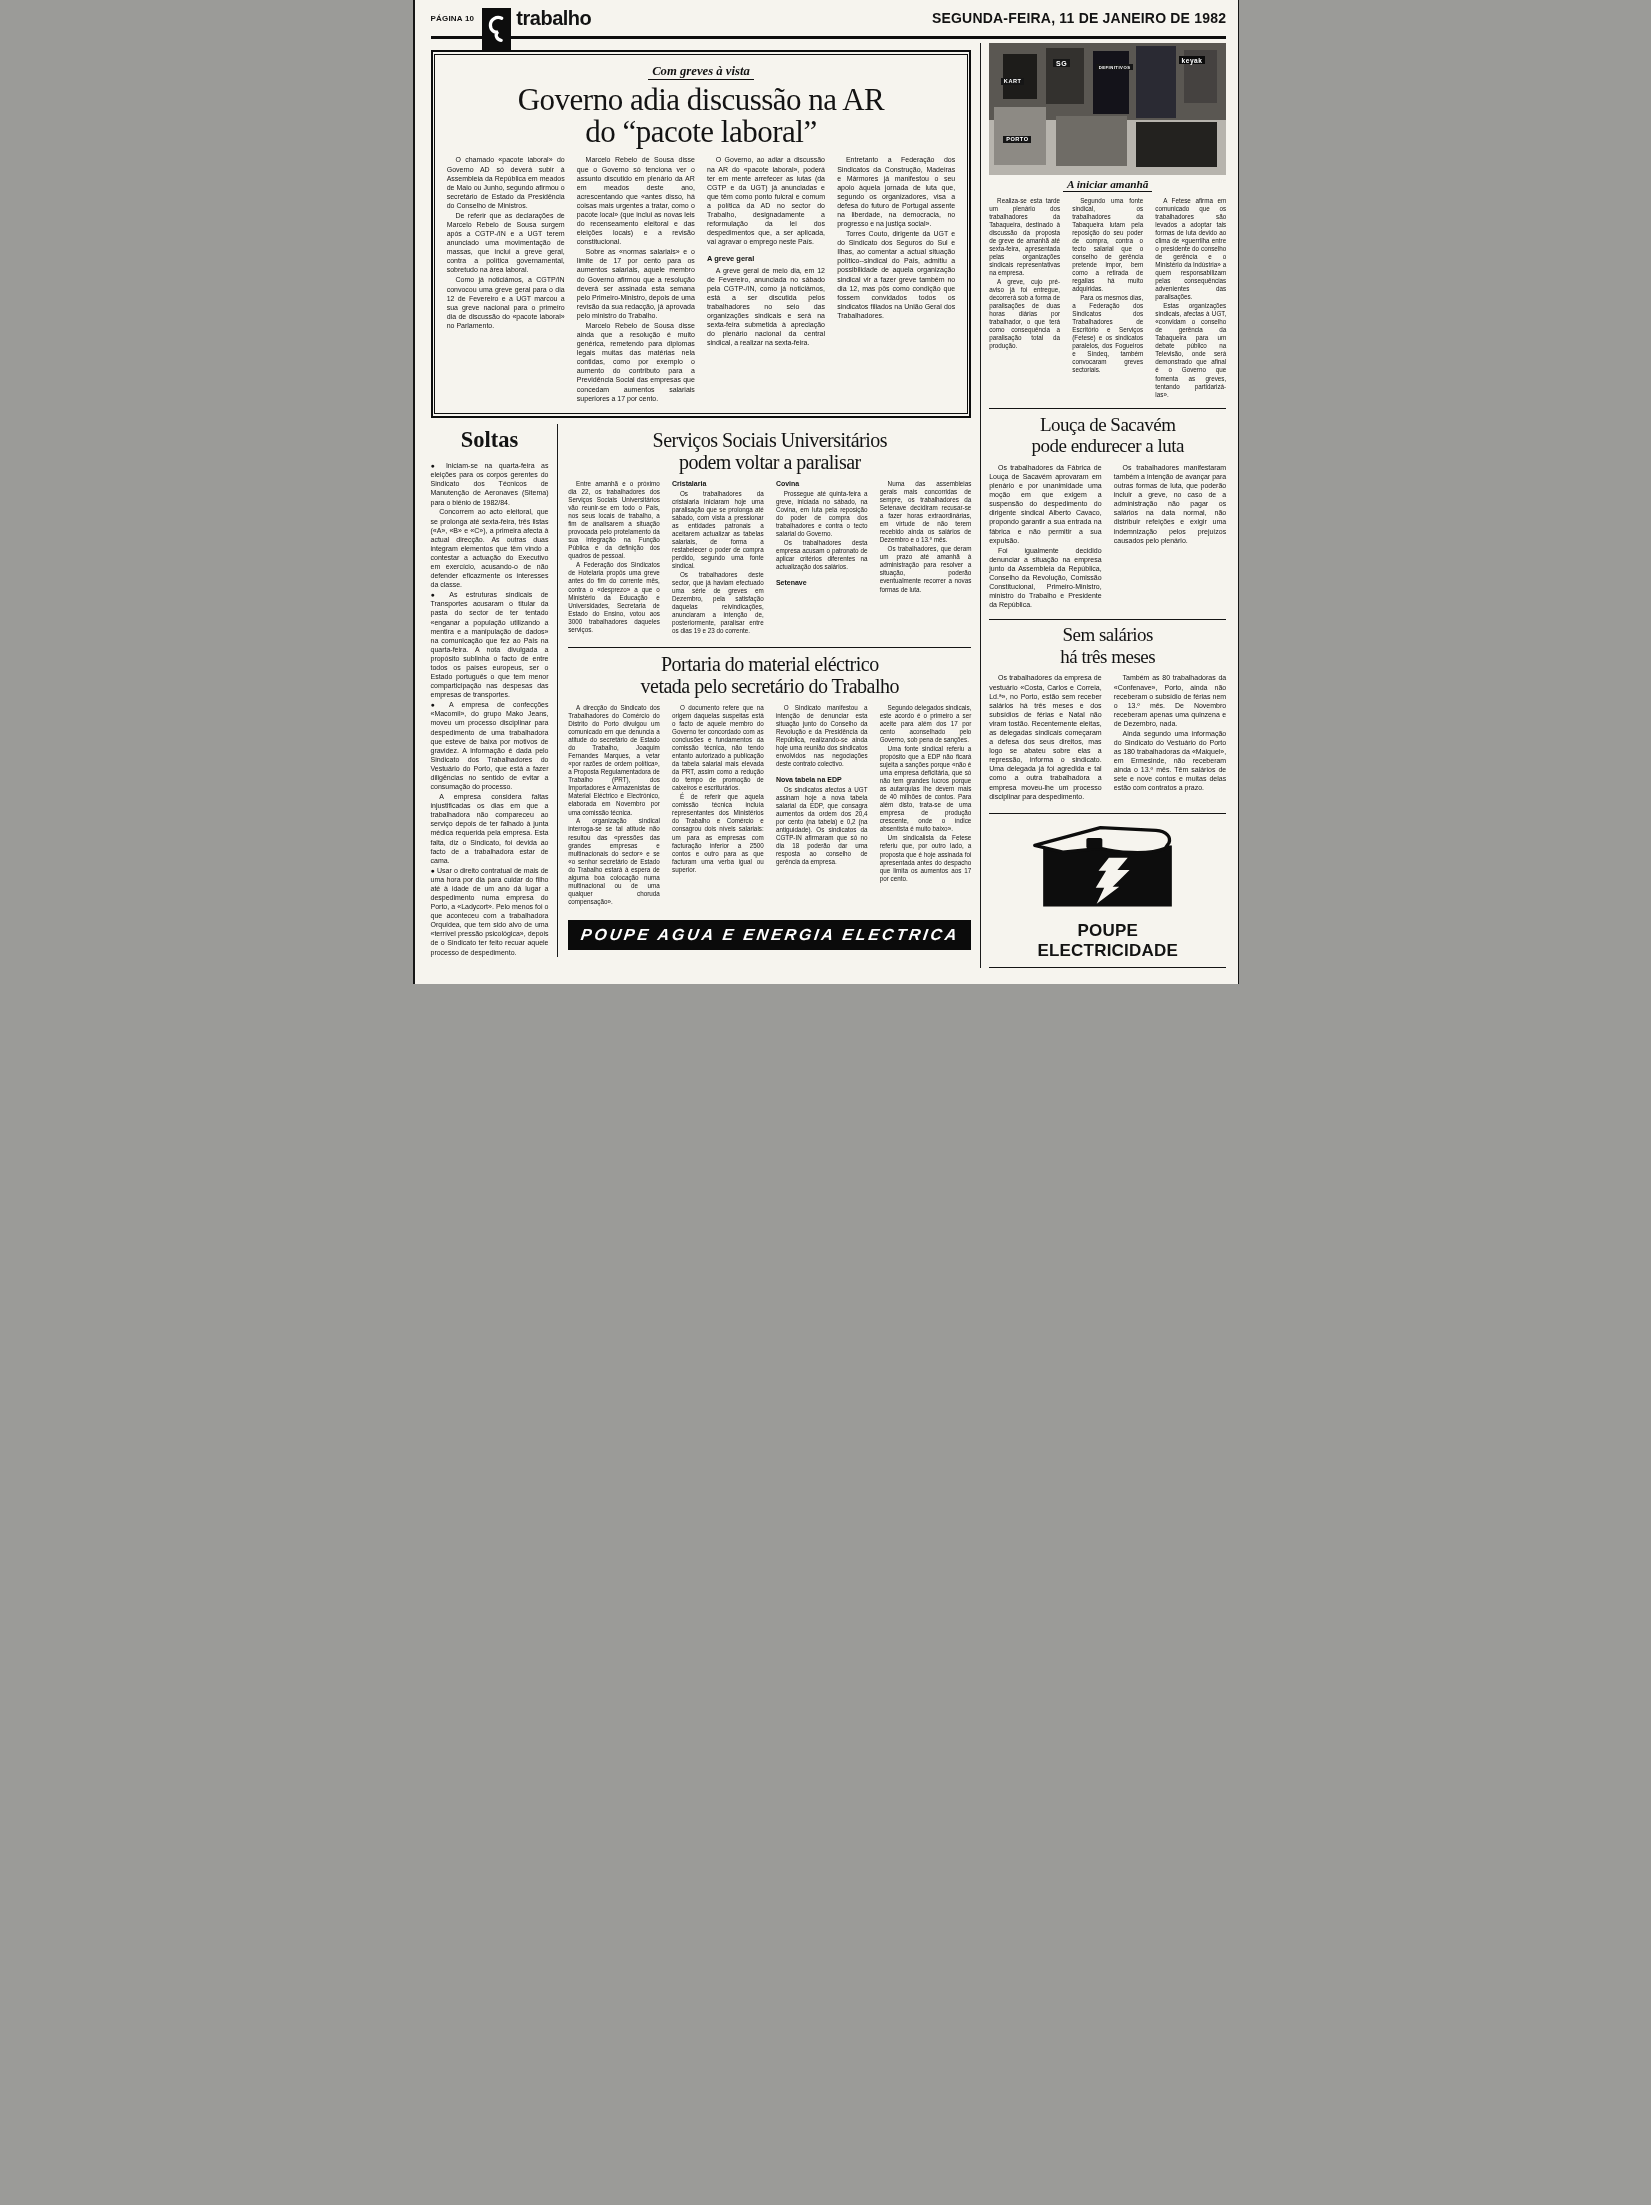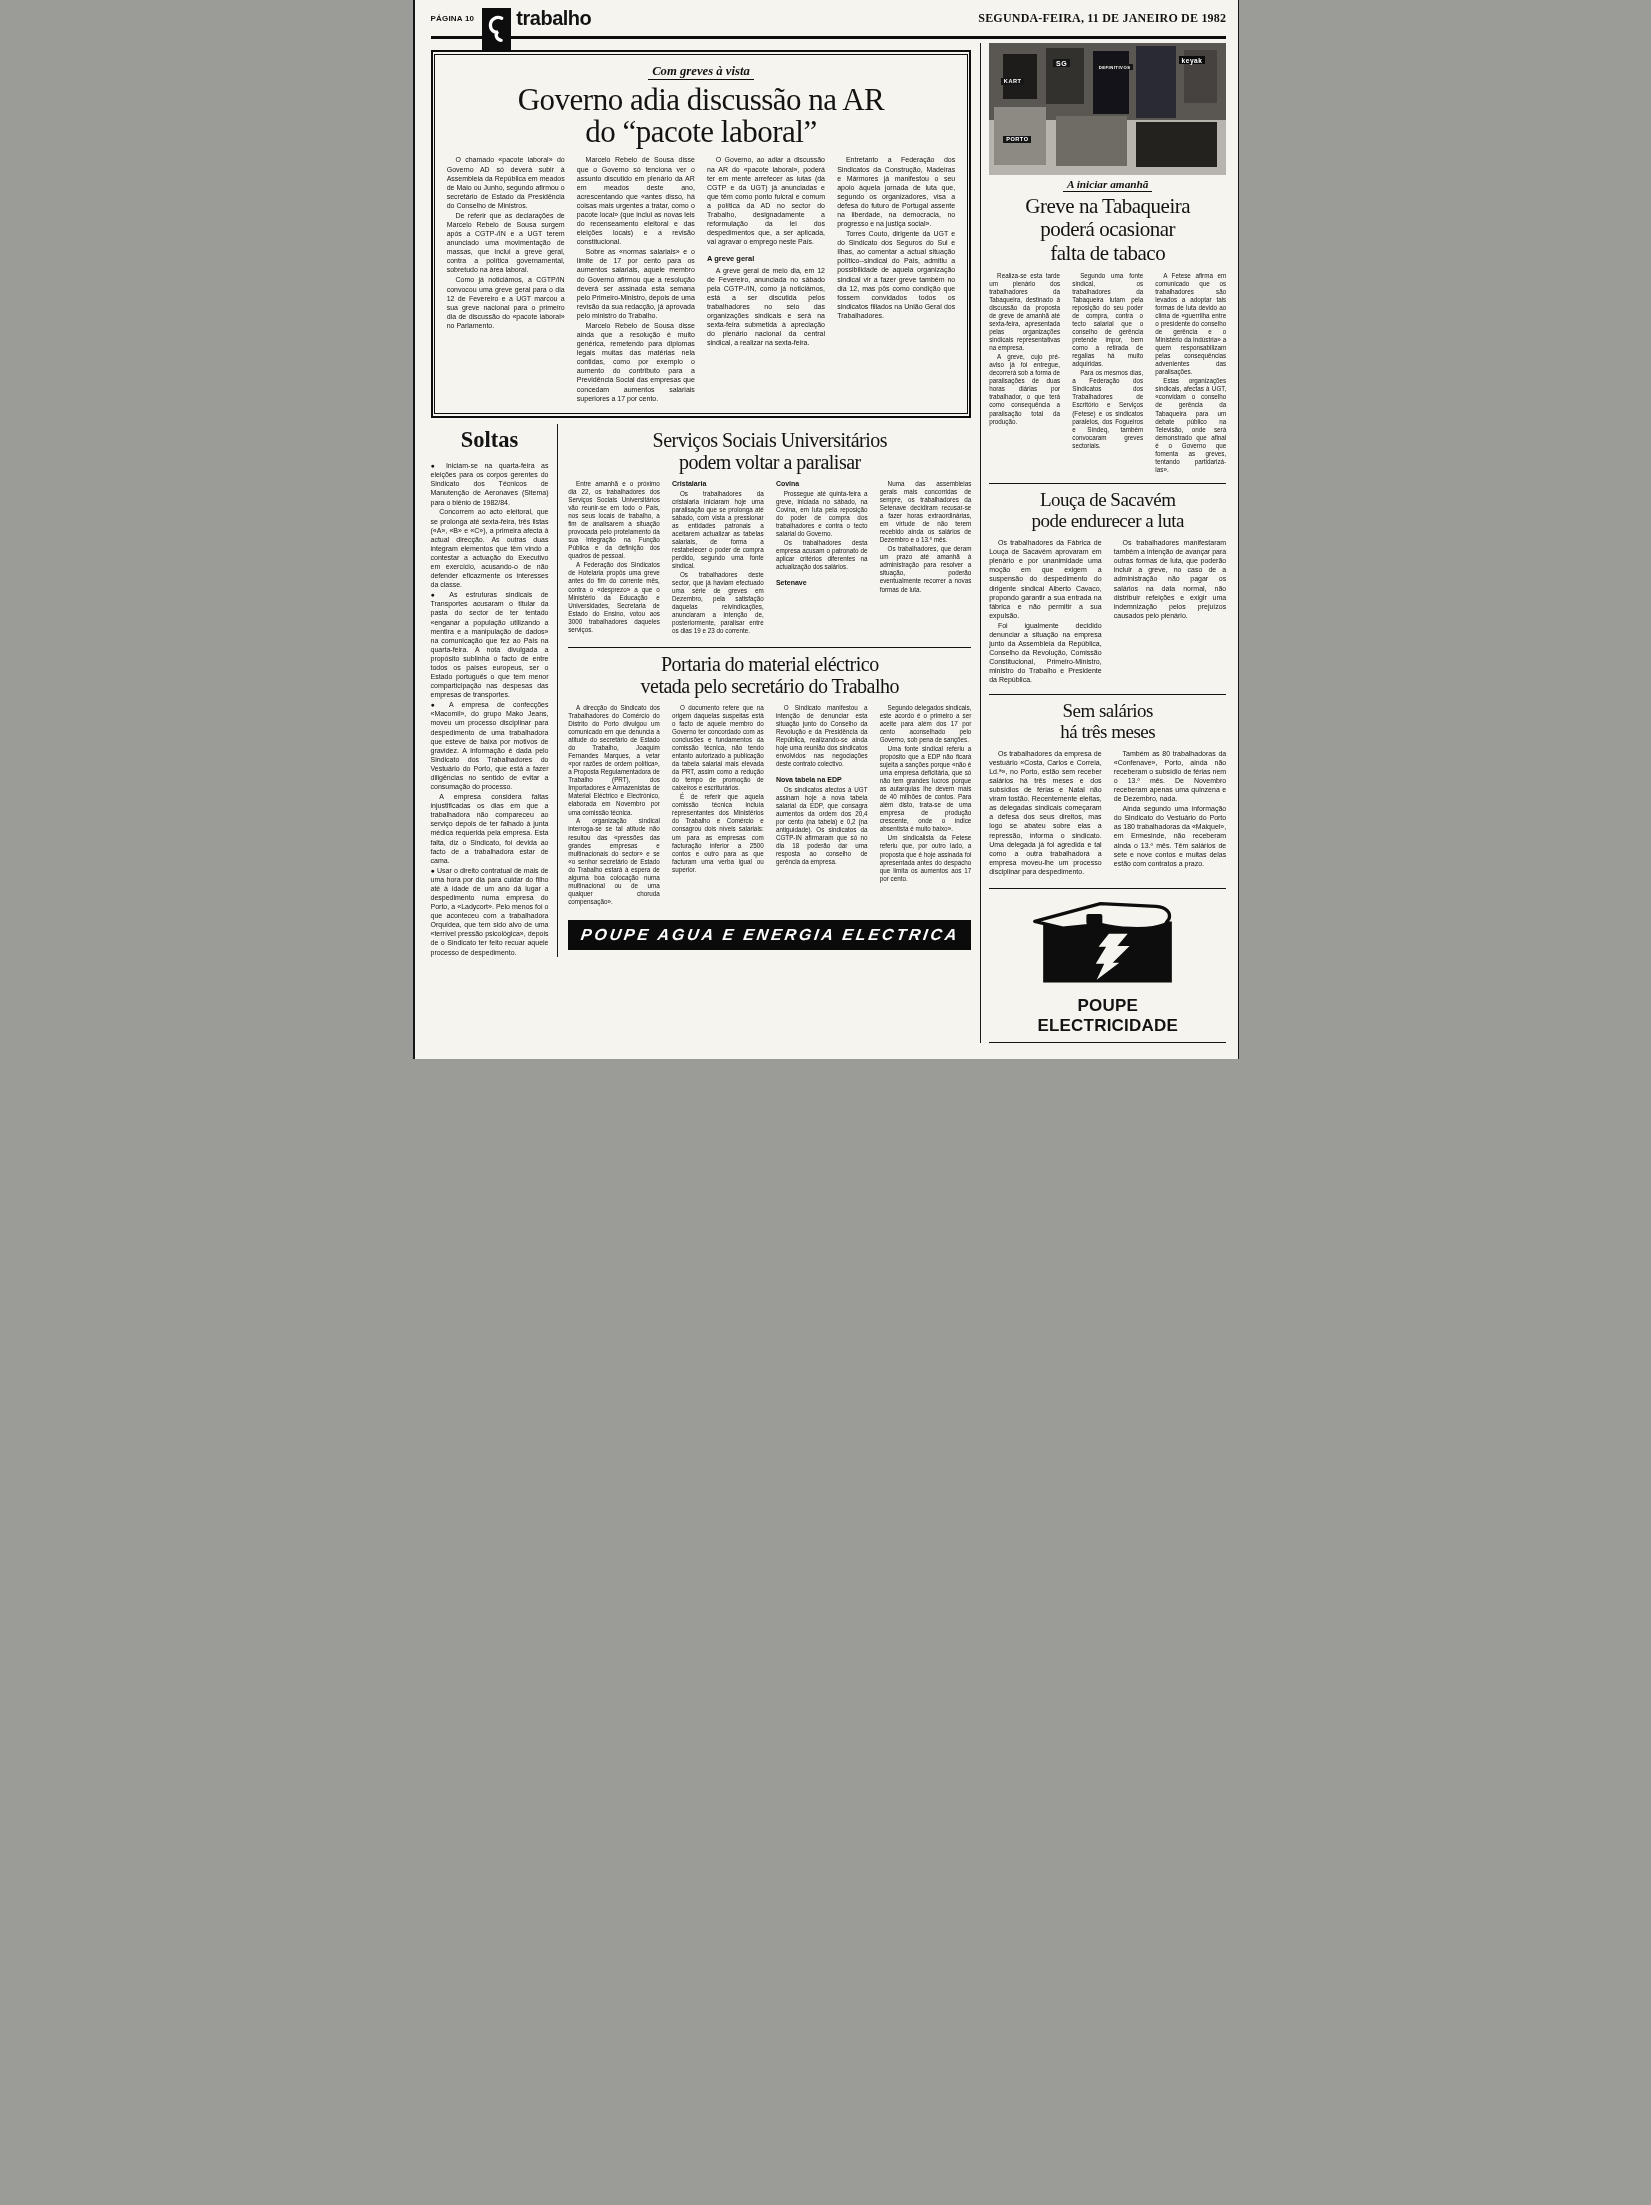--- a/index.html
+++ b/index.html
@@ -9,21 +9,21 @@
     box-sizing:border-box;padding:7.5px 11.3px 16px 16px;
     border-left:2.3px solid #161616;border-right:1.4px solid #161616;
     font-family:"Liberation Sans","DejaVu Sans",sans-serif;
   }
   
   .masthead{position:relative;display:flex;align-items:center;border-bottom:3.3px solid #0d0d0d;padding-bottom:6.6px;}
   .page-label{font-size:8px;font-weight:bold;letter-spacing:0.2px;}
   .logo-box{width:29px;height:43px;background:#0d0d0d;margin:0 5.6px 0 7.5px;margin-bottom:-21.6px;z-index:2;
             display:flex;align-items:center;justify-content:center;}
   .section-title{font-size:20px;font-weight:800;letter-spacing:-0.5px;line-height:1;}
-  .issue-date{margin-left:auto;font-size:12px;font-weight:bold;letter-spacing:0.2px;font-family:Liberation Serif, serif;}
+  .issue-date{margin-left:auto;font-size:14px;font-weight:bold;letter-spacing:0.2px;}
   
   .serif{font-family:"Liberation Serif","DejaVu Serif",serif;}
   .para{font-size:7px;line-height:1.3;text-align:justify;text-indent:1.25em;margin:0;break-inside:avoid-column;}
   .para.bullet{text-indent:0;margin-top:6.6px;}
   .para + .para{margin-top:0.9px;}
   .subhead{font-size:7.5px;font-weight:bold;margin:7.5px 0 2.8px;text-indent:0;font-family:"Liberation Sans","DejaVu Sans",sans-serif;}
   .cols{column-gap:12.2px;margin-top:6.6px;}
   .cols-4{column-count:4;}
   .cols-3{column-count:3;}
   .cols-2{column-count:2;}
@@ -185,25 +185,20 @@
         <span class="lab" style="left:45%;top:16%;font-size:4.2px;">DEFINITIVOS</span>
         <span class="lab" style="left:5%;top:26%;font-size:5.6px;">KART</span>
         <span class="lab" style="left:80%;top:10%;font-size:6.6px;background:#0c0c0c;">keyak</span>
         <span class="lab" style="left:6%;top:70%;font-size:5.6px;">PORTO</span>
       </div>
 
       <div>
         <span class="kicker">
           <span style="font-size:11.3px;">A iniciar amanhã</span>
         </span>
-        <h2 class="headline side-headline serif">
-          <span>Greve na Tabaqueira</span>
-          <span>poderá ocasionar</span>
-          <span>falta de tabaco</span>
-        </h2>
         <div class="cols cols-3 tight">
             <p class="para">Realiza-se esta tarde um plenário dos trabalhadores da Tabaqueira, destinado à discussão da proposta de greve de amanhã até sexta-feira, apresentada pelas organizações sindicais representativas na empresa.</p>
             <p class="para">A greve, cujo pré-aviso já foi entregue, decorrerá sob a forma de paralisações de duas horas diárias por trabalhador, o que terá como consequência a paralisação total da produção.</p>
             <p class="para">Segundo uma fonte sindical, os trabalhadores da Tabaqueira lutam pela reposição do seu poder de compra, contra o tecto salarial que o conselho de gerência pretende impor, bem como a retirada de regalias há muito adquiridas.</p>
             <p class="para">Para os mesmos dias, a Federação dos Sindicatos dos Trabalhadores de Escritório e Serviços (Fetese) e os sindicatos paralelos, dos Fogueiros e Síndeq, também convocaram greves sectoriais.</p>
             <p class="para">A Fetese afirma em comunicado que os trabalhadores são levados a adoptar tais formas de luta devido ao clima de «guerrilha entre o presidente do conselho de gerência e o Ministério da Indústria» a quem responsabilizam pelas consequências advenientes das paralisações.</p>
             <p class="para">Estas organizações sindicais, afectas à UGT, «convidam o conselho de gerência da Tabaqueira para um debate público na Televisão, onde será demonstrado que afinal é o Governo que fomenta as greves, tentando partidarizá-las».</p>
           </div>
       </div>
 

